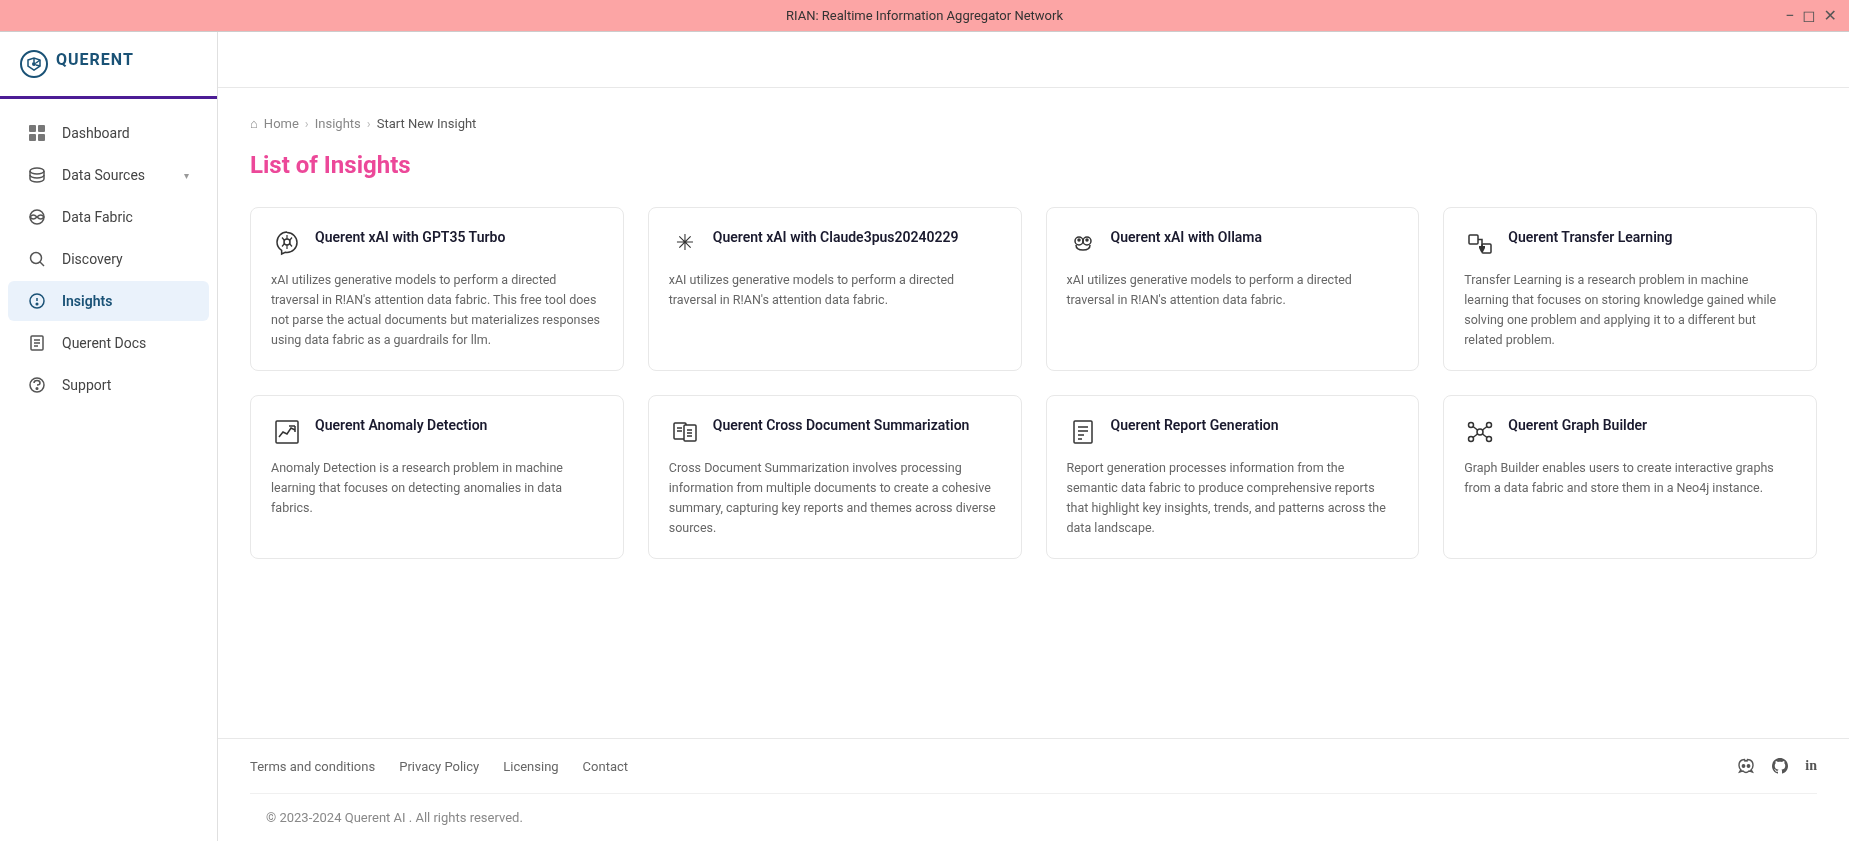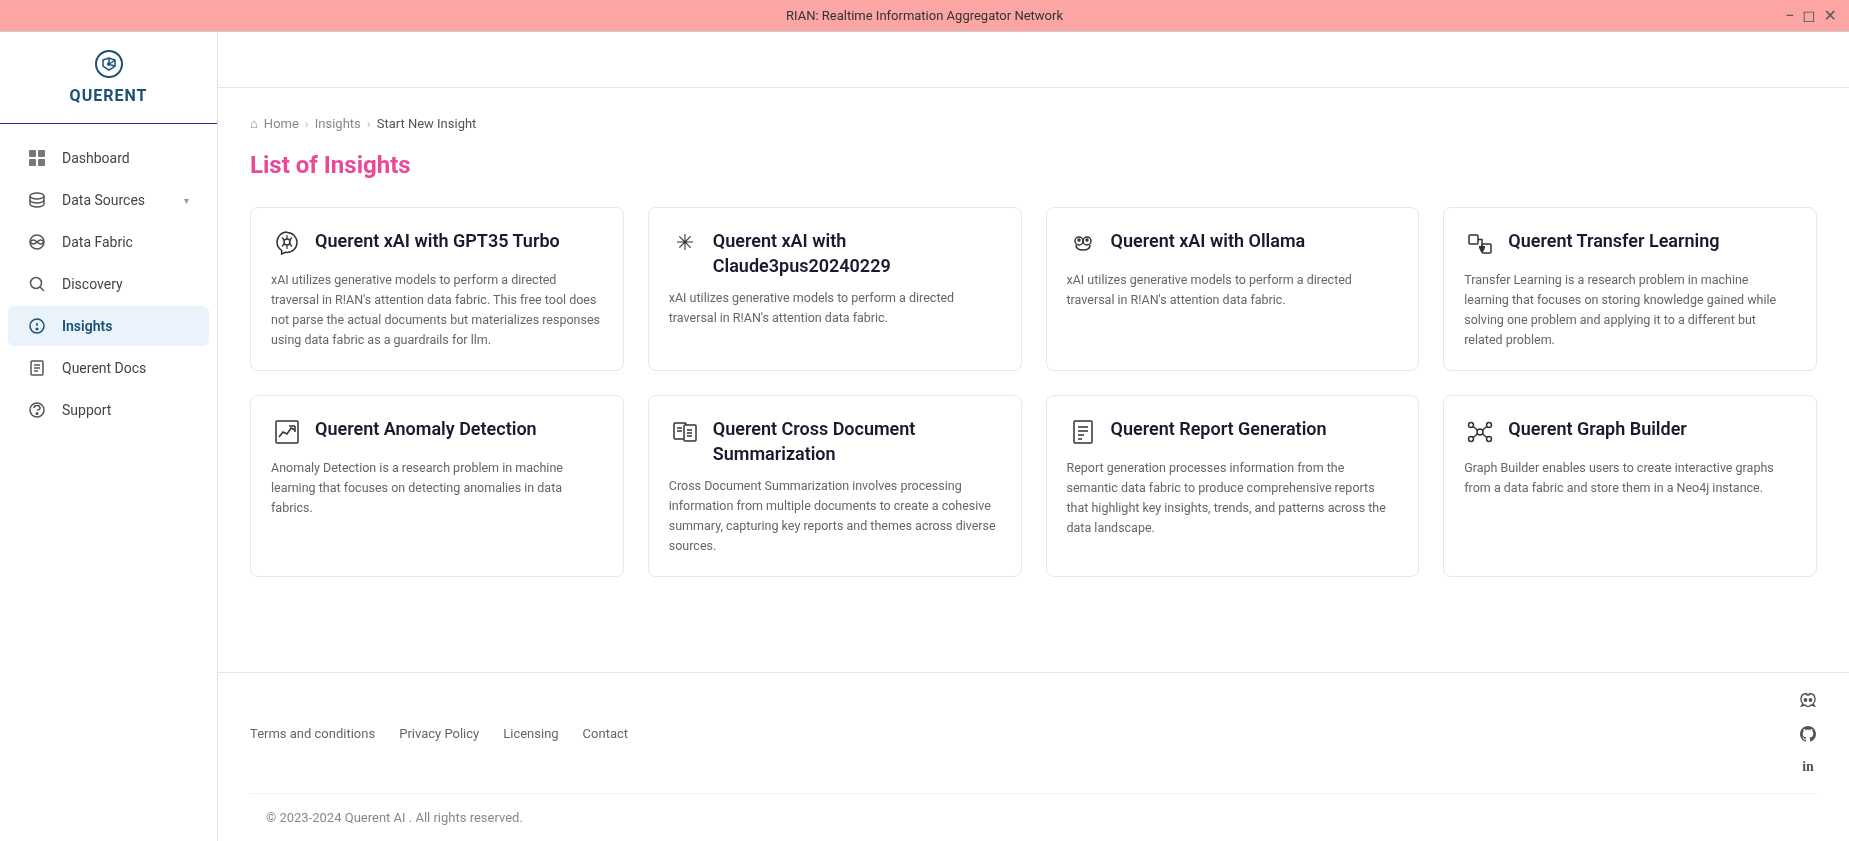--- a/index.html
+++ b/index.html
@@ -40,25 +40,23 @@
       width: 218px;
       background: #fff;
       border-right: 1px solid #e0e0e0;
       display: flex;
       flex-direction: column;
       flex-shrink: 0;
       overflow-y: auto;
     }
     .sidebar-logo {
       display: flex;
-      align-items: center;
       gap: 8px;
       padding: 18px 20px;
-      border-bottom: 1px solid #4c1d95;
-      flex-direction: column;
+      border-bottom: 3px solid #4c1d95;
     }
     .logo-icon {
       width: 28px;
       height: 28px;
     }
     .logo-text {
       font-size: 16px;
       font-weight: 700;
       color: #1a5276;
       letter-spacing: 1px;
@@ -160,21 +158,21 @@
     .card-icon {
       width: 32px;
       height: 32px;
       flex-shrink: 0;
       display: flex;
       align-items: center;
       justify-content: center;
       font-size: 22px;
     }
     .card-title {
-      font-size: 18px;
+      font-size: 14px;
       font-weight: 600;
       color: #1a1a2e;
       line-height: 1.4;
     }
     .card-description {
       font-size: 12.5px;
       color: #666;
       line-height: 1.6;
     }
 
@@ -196,21 +194,20 @@
       font-size: 13px;
       color: #666;
       cursor: pointer;
       text-decoration: none;
     }
     .footer-social {
       display: flex;
       align-items: center;
       gap: 16px;
       margin-left: auto;
-      flex-direction: column;
     }
     .footer-social-icon {
       font-size: 16px;
       color: #555;
       cursor: pointer;
     }
     .footer-copyright {
       text-align: left;
       padding: 16px;
       font-size: 13px;

